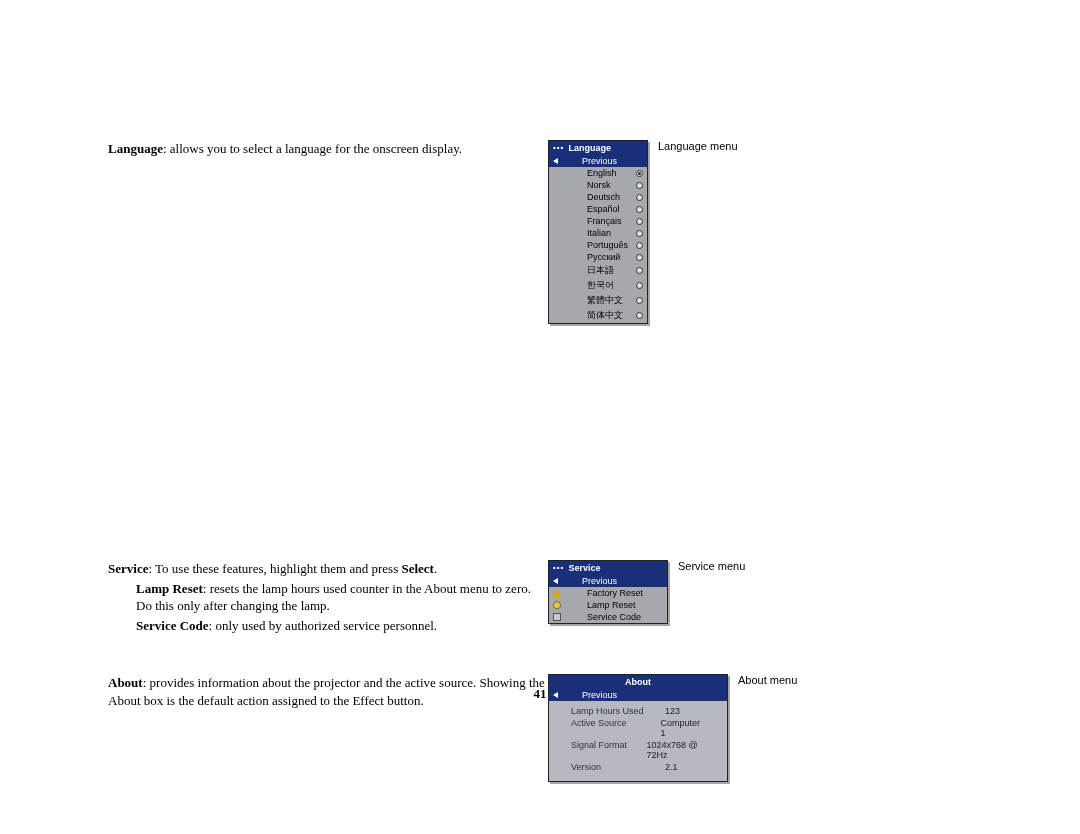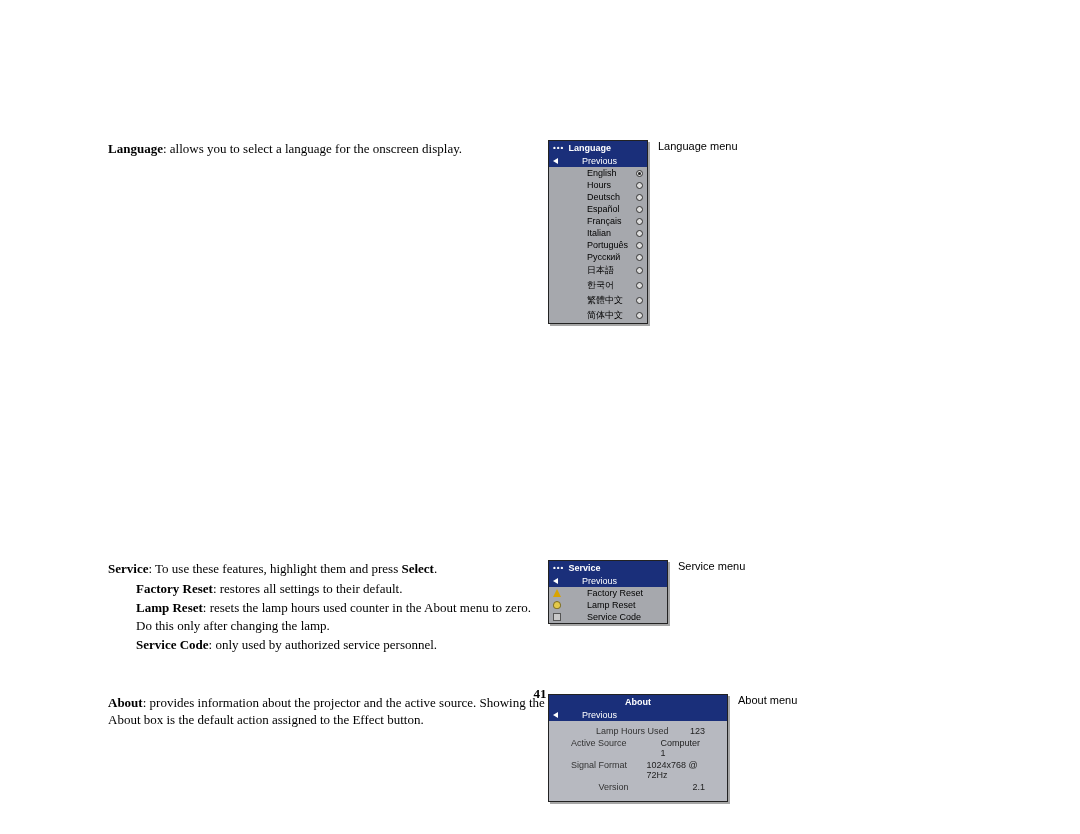--- a/index.html
+++ b/index.html
@@ -73,21 +73,21 @@
   .radio.on::after {
     content: ""; width: 3px; height: 3px; border-radius: 50%; background: #222;
   }
   .osd-lang { width: 100px; }
   .osd-service { width: 120px; }
   .osd-about { width: 180px; }
   .osd-about-body {
     background: #b7b9c0;
     padding: 4px 6px 8px 6px;
   }
-  .about-row { display: flex; gap: 8px; font-size: 9px; padding: 1px 16px; justify-content: flex-end; }
+  .about-row { display: flex; gap: 8px; font-size: 9px; padding: 1px 16px; }
   .about-key { width: 86px; color: #333; }
   .about-val { color: #222; }
 
   .icon-warn {
     width: 8px; height: 8px; background: #d9a400;
     clip-path: polygon(50% 0, 100% 100%, 0 100%);
     flex-shrink: 0; margin-right: 2px;
   }
   .icon-bulb {
     width: 8px; height: 8px; border-radius: 50% 50% 40% 40%;
@@ -139,21 +139,21 @@
           <span class="osd-label">Previous</span>
         </div>
         <div id="lang-items">
             <div class="osd-row">
               <span class="icon-slot"></span>
               <span class="osd-label">English</span>
               <span class="radio on"></span>
             </div>
             <div class="osd-row">
               <span class="icon-slot"></span>
-              <span class="osd-label">Hours</span>
+              <span class="osd-label">Norsk</span>
               <span class="radio"></span>
             </div>
             <div class="osd-row">
               <span class="icon-slot"></span>
               <span class="osd-label">Deutsch</span>
               <span class="radio"></span>
             </div>
             <div class="osd-row">
               <span class="icon-slot"></span>
               <span class="osd-label">Español</span>
@@ -204,23 +204,20 @@
       <div class="caption">Language menu</div>
     </div>
   </div>
 
   <div class="block-gap"></div>
 
   <div class="two-col">
     <div class="left-col">
       <p>
         <b>Service</b><span>: To use these features, highlight them and press </span><b>Select</b><span>.</span>
-      </p>
-      <p class="indent">
-        <b>Factory Reset</b><span>: restores all settings to their default.</span>
       </p>
       <p class="indent">
         <b>Lamp Reset</b><span>: resets the lamp hours used counter in the About menu to zero. Do this only after changing the lamp.</span>
       </p>
       <p class="indent">
         <b>Service Code</b><span>: only used by authorized service personnel.</span>
       </p>
     </div>
     <div class="right-col">
       <div class="osd osd-service">

